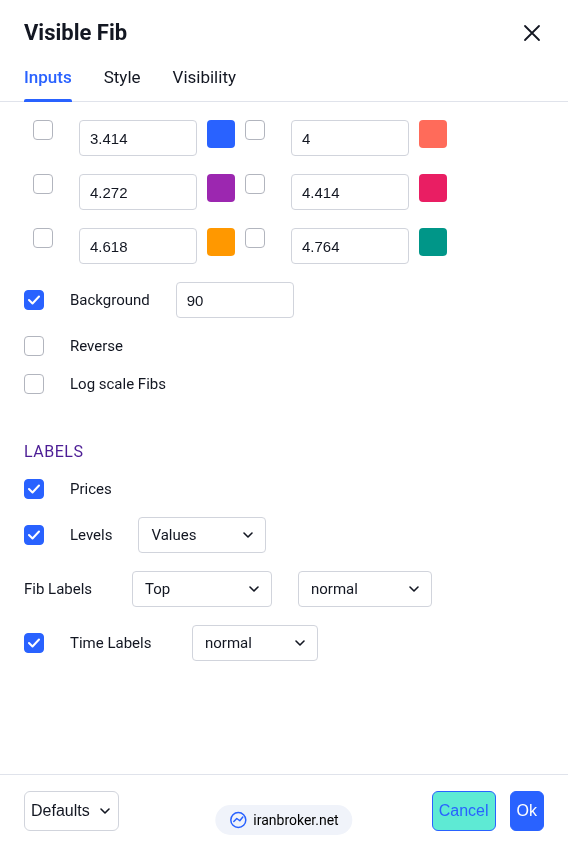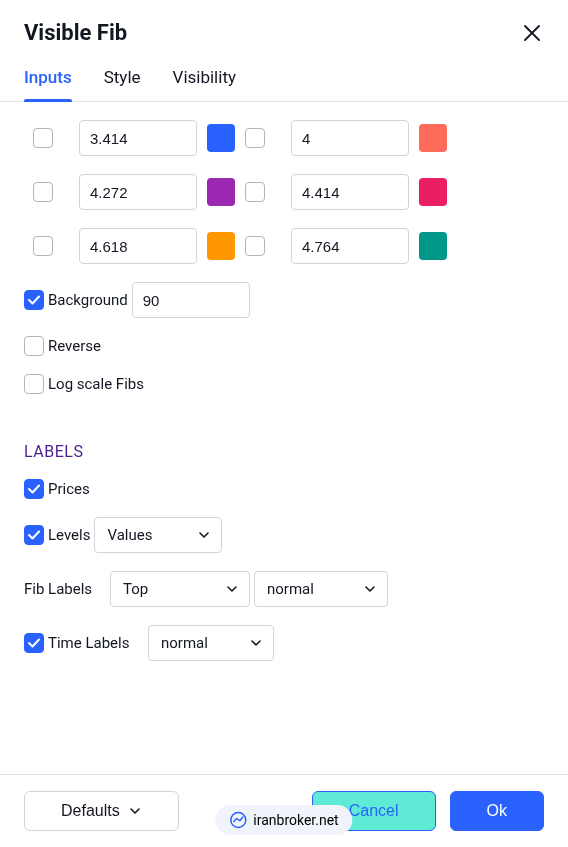--- a/index.html
+++ b/index.html
@@ -8,34 +8,34 @@
 .header { display: flex; justify-content: space-between; align-items: flex-end; padding: 20px 24px 12px 24px; }
 .title { font-size: 22px; font-weight: 700; }
 .close-btn { width: 24px; height: 24px; display: flex; align-items: center; justify-content: center; cursor: pointer; background: none; border: none; }
 .tabs { display: flex; gap: 32px; padding: 0 24px; border-bottom: 1px solid #e0e3eb; }
 .tab { padding: 10px 0 14px 0; font-size: 17px; font-weight: 400; color: #131722; cursor: pointer; position: relative; }
 .tab.active { color: #2962ff; font-weight: 500; }
 .tab.active::after { content: ""; position: absolute; bottom: -1px; left: 0; right: 0; height: 3px; background: #2962ff; border-radius: 2px 2px 0 0; }
 .content { flex: 1; overflow-y: auto; padding: 0 24px 20px 24px; position: relative; }
 .content::-webkit-scrollbar { width: 8px; }
 .content::-webkit-scrollbar-thumb { background: #9598a1; border-radius: 4px; }
-.row { display: flex; align-items: center; gap: 4px; margin-top: 18px; }
-.fib-row { display: flex; align-items: center; gap: 10px; margin-top: 18px; padding-left: 9px; }
+.row { display: flex; align-items: center; gap: 26px; margin-top: 18px; }
+.fib-row { display: flex; align-items: flex-start; gap: 10px; margin-top: 18px; padding-left: 9px; }
 .checkbox { width: 20px; height: 20px; border: 1.5px solid #b2b5be; border-radius: 4px; cursor: pointer; flex-shrink: 0; display: flex; align-items: center; justify-content: center; }
 .checkbox.checked { background: #2962ff; border-color: #2962ff; }
 .checkbox.checked svg { display: block; }
 .checkbox svg { display: none; }
 .text-input { height: 36px; border: 1px solid #d1d4dc; border-radius: 4px; padding: 0 10px; font-size: 15px; color: #131722; width: 118px; }
 .color-swatch { width: 28px; height: 28px; border-radius: 4px; cursor: pointer; flex-shrink: 0; }
 .label-text { font-size: 15px; color: #131722; }
 .section-header { font-size: 16px; color: #4c1d95; letter-spacing: 0.5px; margin-top: 48px; margin-bottom: 4px; }
 .select { height: 36px; border: 1px solid #d1d4dc; border-radius: 4px; padding: 0 34px 0 12px; font-size: 15px; color: #131722; background: #fff; cursor: pointer; position: relative; display: flex; align-items: center; min-width: 100px; text-align: right; }
 .select .chev { position: absolute; right: 10px; top: 50%; transform: translateY(-50%); }
 .footer { display: flex; align-items: center; justify-content: space-between; padding: 16px 24px; border-top: 1px solid #e0e3eb; }
-.btn { height: 40px; padding: 0 36px; border-radius: 6px; font-size: 16px; font-weight: 500; cursor: pointer; display: flex; align-items: center; }
+.btn { height: 40px; padding: 0 6px; border-radius: 6px; font-size: 16px; font-weight: 500; cursor: pointer; display: flex; align-items: center; }
 .btn-default { background: #fff; border: 1px solid #d1d4dc; color: #131722; gap: 8px; }
 .btn-cancel { background: #5eead4; border: 1.5px solid #2962ff; color: #2962ff; }
 .btn-ok { background: #2962ff; border: 1.5px solid #2962ff; color: #fff; }
 .footer-right { display: flex; gap: 14px; }
 .watermark { position: absolute; bottom: 12px; left: 50%; transform: translateX(-50%); background: #f0f3fa; border-radius: 18px; padding: 6px 14px; display: flex; align-items: center; gap: 6px; font-size: 14px; color: #000000; z-index: 10; }
 .wm-icon { width: 18px; height: 18px; }
 .gap-col { width: 6px; }
 </style>
 </head>
 <body>

